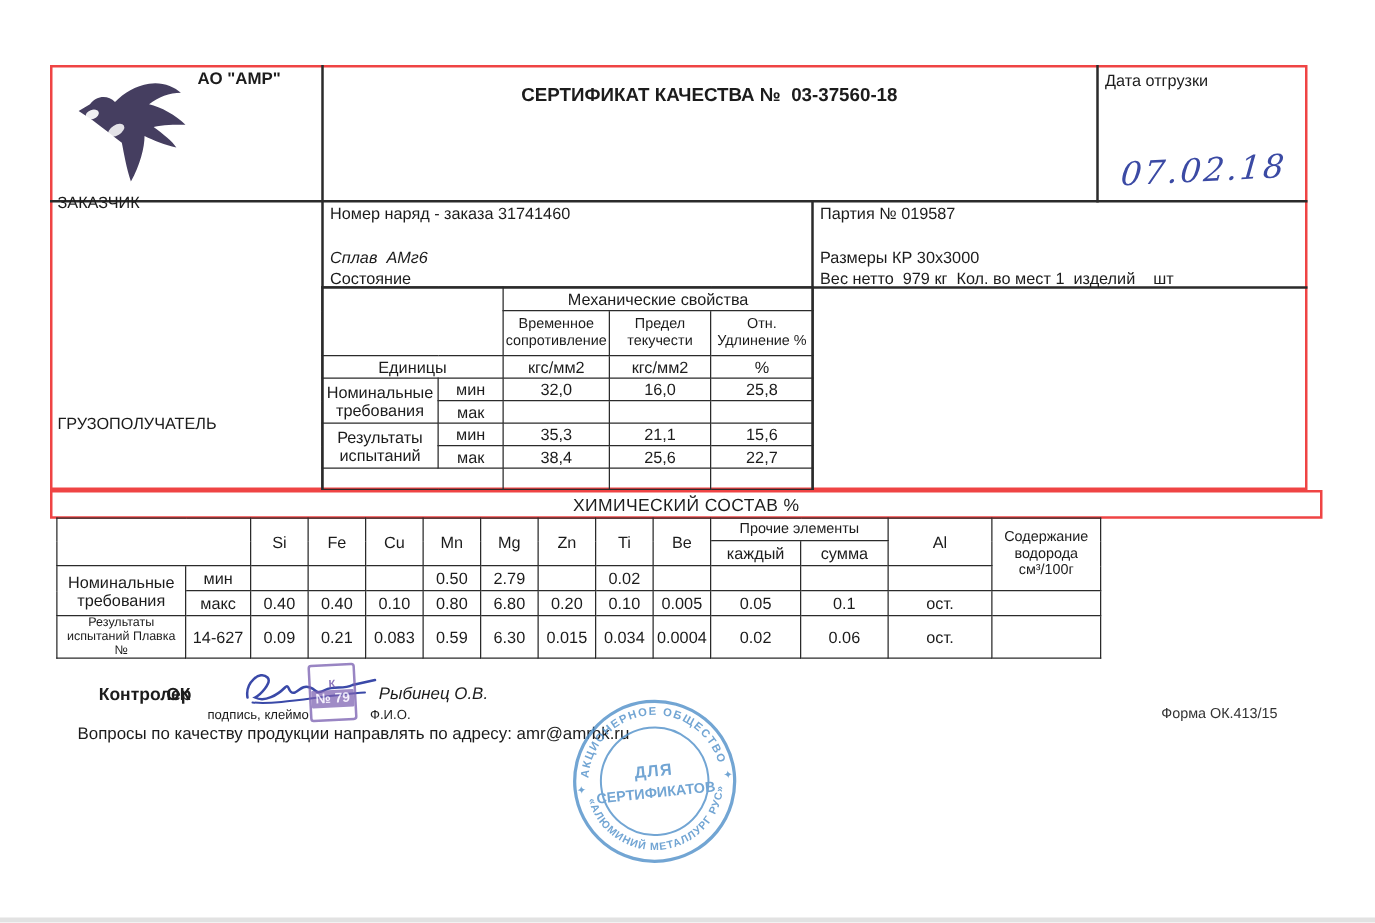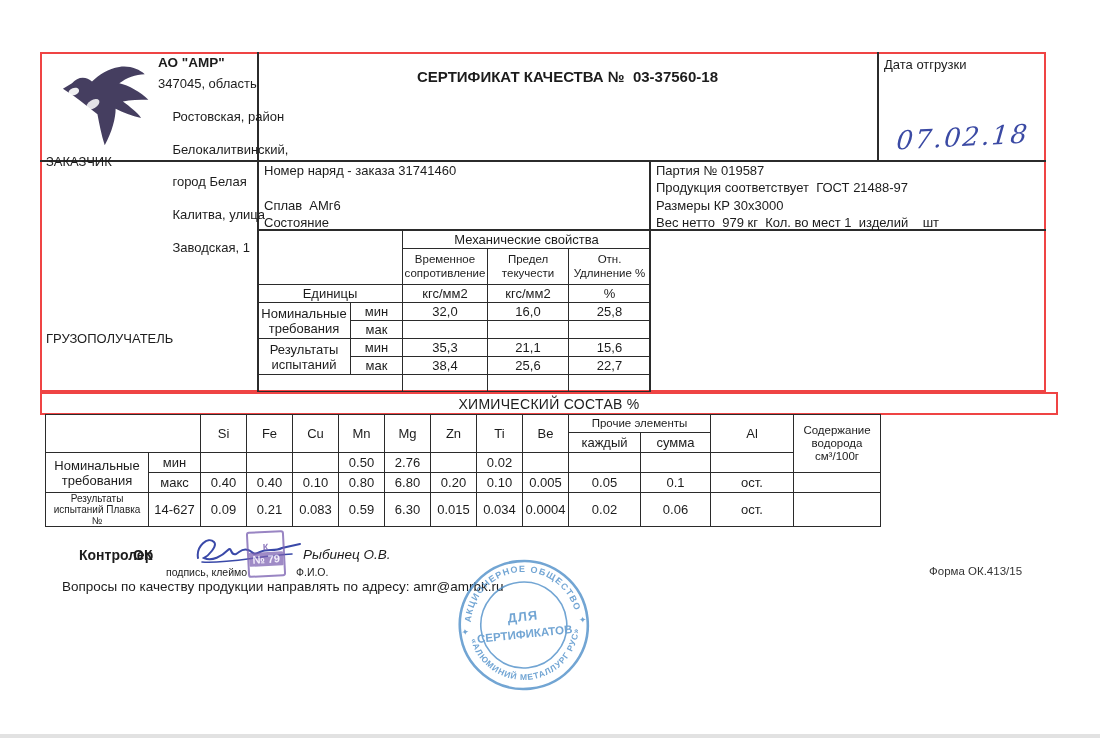--- a/index.html
+++ b/index.html
@@ -42,41 +42,34 @@
 
   <svg class="abs" style="left:52px;top:60px;" width="100" height="94" viewBox="0 0 110 100">
     <path fill="#453e60" d="M12,30 L22,24 C28,16 38,16 44,22 C52,14 62,8 74,6 C84,4 96,8 102,14
       C92,14 82,18 74,24 C84,26 98,34 106,42 C96,42 86,42 78,44 C86,50 94,56 98,62
       C88,60 78,56 70,52 C70,62 66,78 58,92 C54,80 52,68 50,58 C42,52 32,44 24,38 Z"></path>
     <ellipse cx="24" cy="33" rx="6" ry="4" fill="#ffffff" opacity=".92" transform="rotate(-20 24 33)"></ellipse>
     <ellipse cx="45" cy="47" rx="8" ry="4.5" fill="#ffffff" opacity=".85" transform="rotate(-32 45 47)"></ellipse>
   </svg>
 
   <div class="txt b" style="left:158px;top:55px;font-size:13.5px;">АО "АМР"</div>
-  <div class="addr" style="left:158px;top:76px;"><span>347045, область</span><br>
-    <span>Ростовская, район</span><br>
-    <span>Белокалитвинский,</span><br>
-    <span>город Белая</span><br>
-    <span>Калитва, улица</span><br>
-    <span>Заводская, 1</span></div>
 
   <div class="txt b" style="left:258px;top:68px;width:619px;text-align:center;font-size:15px;">СЕРТИФИКАТ КАЧЕСТВА №  03-37560-18</div>
 
   <div class="txt" style="left:884px;top:57px;">Дата отгрузки</div>
   <div class="hand" style="left:897px;top:122px;">07.02.18</div>
 
   <div class="txt" style="left:46px;top:154px;">ЗАКАЗЧИК</div>
   <div class="txt" style="left:46px;top:331px;">ГРУЗОПОЛУЧАТЕЛЬ</div>
 
   <div class="txt" style="left:264px;top:163px;">Номер наряд - заказа 31741460</div>
-  <div class="txt" style="left:264px;top:198px;">Сплав  АМг6</div>
+  <div class="txt" style="left:264px;top:198px;font-style:italic;">Сплав  АМг6</div>
   <div class="txt" style="left:264px;top:215px;">Состояние</div>
 
   <div class="txt" style="left:656px;top:163px;">Партия № 019587</div>
-  <div class="txt" style="left:656px;top:180px;">Продукция соответствует  ГОСТ 21488-97</div>
   <div class="txt" style="left:656px;top:198px;">Размеры КР 30х3000</div>
   <div class="txt" style="left:656px;top:215px;">Вес нетто  979 кг  Кол. во мест 1  изделий    шт</div>
 
   <table style="left:257px;top:229px;width:393px;">
     <colgroup>
         <col style="width:93px">
         <col style="width:52px">
         <col style="width:85px">
         <col style="width:81px">
         <col style="width:82px">
@@ -172,21 +165,21 @@
       <td>каждый</td>
       <td>сумма</td>
     </tr>
     <tr style="height:20px">
       <td rowspan="2">Номинальные требования</td>
       <td>мин</td>
       <td></td>
       <td></td>
       <td></td>
       <td>0.50</td>
-      <td>2.76</td>
+      <td>2.79</td>
       <td></td>
       <td>0.02</td>
       <td></td>
       <td></td>
       <td></td>
       <td></td>
     </tr>
     <tr style="height:20px">
       <td>макс</td>
       <td>0.40</td>

